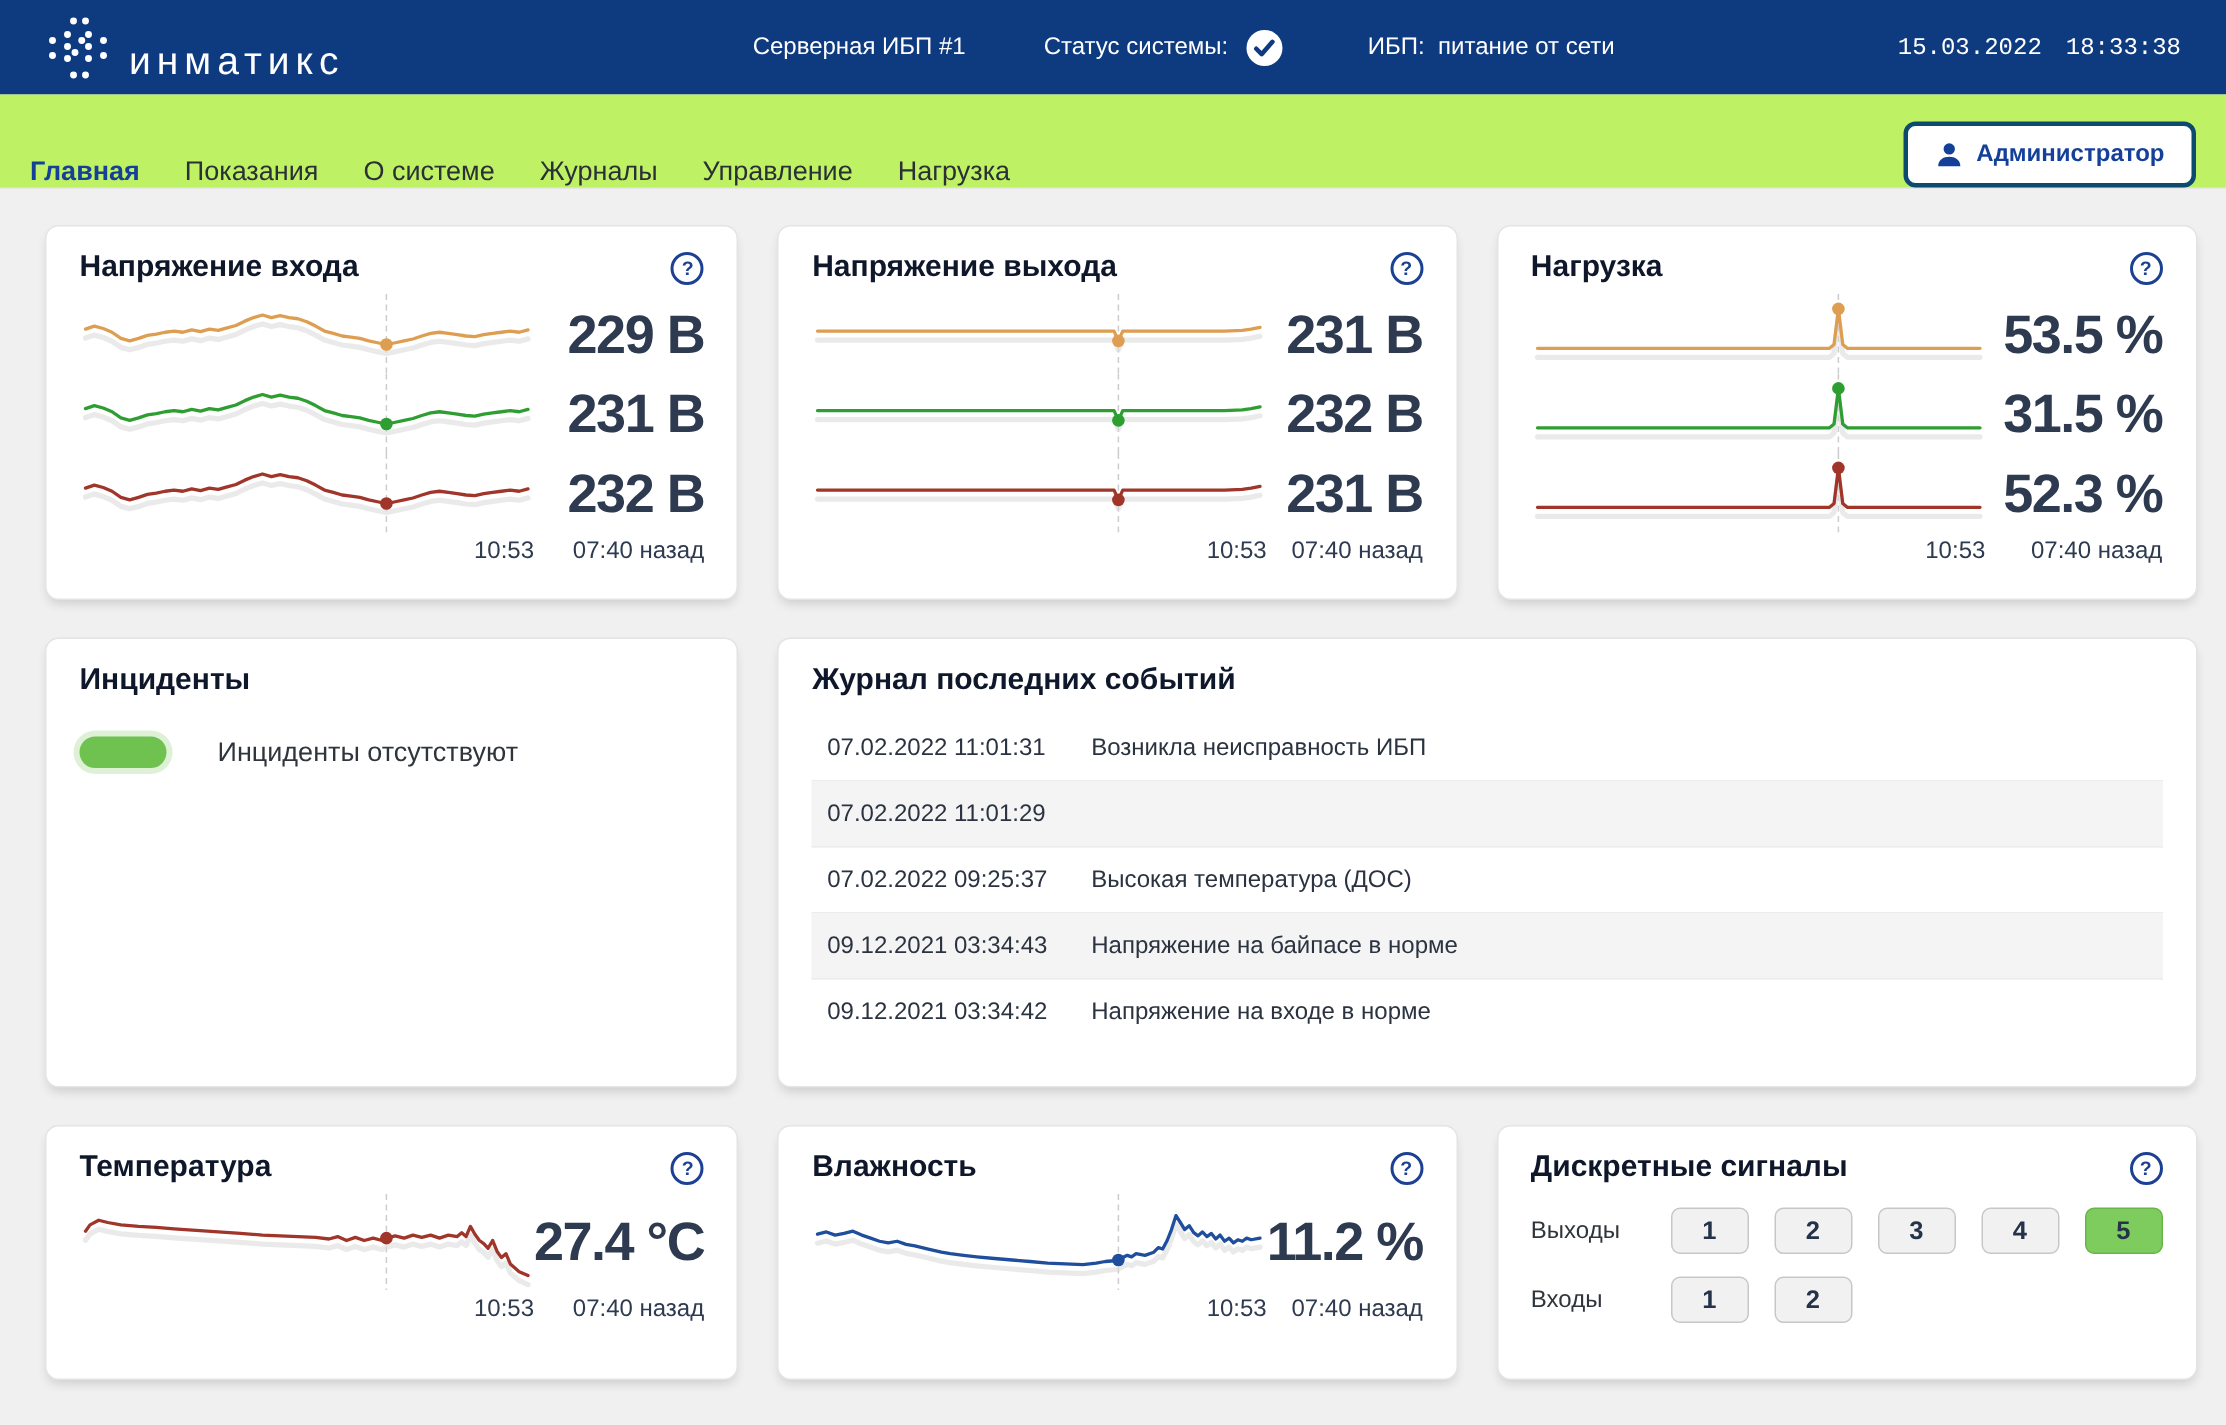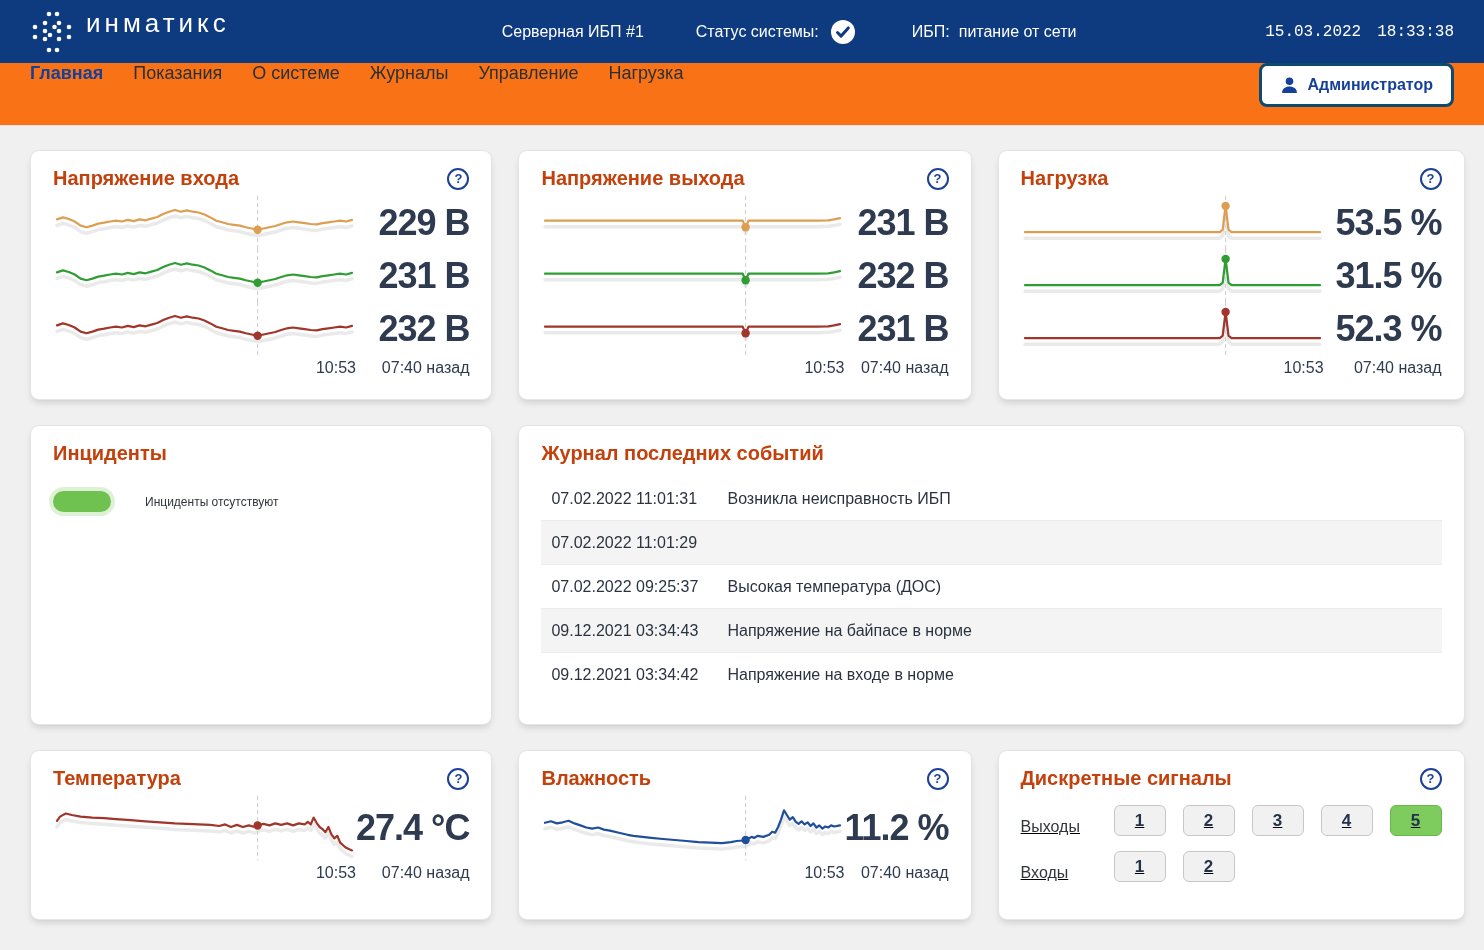--- a/index.html
+++ b/index.html
@@ -1,68 +1,68 @@
 <!DOCTYPE html>
 <html><head>
 <meta charset="utf-8">
 <style>
   * { margin:0; padding:0; box-sizing:border-box; }
   html,body { width:1484px; height:950px; font-family:"Liberation Sans","DejaVu Sans",sans-serif; background:#f0f0f1; overflow:hidden; }
 
   
   .topbar { height:63px; background:#0e3a80; display:flex; align-items:center; color:#fff; }
-  .brand { display:flex; align-items:flex-start; gap:12px; margin-left:30px; }
+  .brand { display:flex; align-items:flex-end; gap:12px; margin-left:30px; }
   .brand-text { font-size:26px; letter-spacing:4px; color:#fff; }
   .top-device { margin-left:272px; font-size:16px; }
   .top-status { margin-left:52px; display:flex; align-items:center; gap:11px; font-size:16px; }
   .top-ups { margin-left:56px; display:flex; align-items:center; gap:9px; font-size:16px; }
   .top-datetime { margin-left:auto; margin-right:30px; display:flex; gap:16px; font-size:16px;font-family:Liberation Mono, monospace; }
 
   
-  .nav { height:62px; background:#f97316; display:flex; align-items:flex-start; padding:0 30px; box-shadow:0 1px 0 #e6e6e6; }
+  .nav { height:62px; background:#bef264; display:flex; align-items:flex-end; padding:0 20px; box-shadow:0 1px 0 #e6e6e6; }
   .nav-item { font-size:18px; color:#2b3036; margin-right:30px; cursor:pointer; }
   .nav-item.active { color:#15409a; font-weight:bold; }
   .user-btn { margin-left:auto; height:44px; border:3px solid #0c4a6e; border-radius:8px; background:#fff;
               display:flex; align-items:center; gap:9px; padding:0 18px; cursor:pointer; }
   .user-btn span { color:#15409a; font-size:16px; font-weight:bold; }
 
   
   .main { padding:25px 30px 0 30px; display:grid; grid-template-columns:1fr 1fr 1fr;
           grid-template-rows:250px 300px 170px; gap:25px 26px; }
   .card { background:#fff; border:1px solid #e4e4e4; border-radius:9px; padding:16px 22px 10px 22px;
           box-shadow:0 4px 7px -2px rgba(0,0,0,.16); position:relative; }
   .card-head { display:flex; justify-content:space-between; align-items:center; margin-bottom:6px; }
-  .card-title { font-size:20px; font-weight:bold; color:#c2410c; }
+  .card-title { font-size:20px; font-weight:bold; color:#0f172a; }
   .help { width:22px; height:22px; min-width:22px; border:2px solid #1c4193; border-radius:50%;
           display:flex; align-items:center; justify-content:center; font-size:13px; font-weight:bold;
           color:#1c4193; cursor:pointer; }
 
   
   .spark-row { display:grid; grid-template-columns:303px 1fr; align-items:center; height:53px; }
   .spark-row.tall { height:64px; }
   .spark-value { justify-self:end; font-size:36px; font-weight:bold; color:#2e3a4f; letter-spacing:-1px; white-space:nowrap; }
   .spark-footer { display:grid; grid-template-columns:303px 1fr; margin-top:4px; }
   .spark-footer span { justify-self:end; font-size:16px; color:#2e3a4f; }
 
   
   .incident-row { display:flex; align-items:center; margin-top:26px; }
   .pill { width:58px; height:21px; border-radius:11px; background:#6fc24f;
           box-shadow:0 0 0 4px rgba(124,201,94,.25); }
-  .incident-label { margin-left:34px; font-size:12px; color:#30353b; }
+  .incident-label { margin-left:34px; font-size:18px; color:#30353b; }
 
   
   .events-card { grid-column:2 / 4; }
   .event-rows { margin-top:12px; }
   .event-row { display:grid; grid-template-columns:176px auto; align-items:center; height:44px; padding:0 10px; }
   .event-row:nth-child(even) { background:#f4f4f4; }
   .event-row:not(:last-child) { border-bottom:1px solid #ececec; }
   .event-ts, .event-text { font-size:16px; color:#2b3340; }
 
   
-  .sig-row { display:flex; align-items:flex-end; gap:17px; margin-top:15px;text-decoration:underline; }
+  .sig-row { display:flex; align-items:center; gap:17px; margin-top:15px; }
   .sig-label { width:76px; font-size:16px; color:#30353b; }
   .sig-btn { width:52px; height:31px; border-radius:6px; background:#f1f1f1; border:1px solid #c7c7c7;
              display:flex; align-items:center; justify-content:center; font-size:17px; font-weight:bold;
              color:#24324a; cursor:pointer; }
   .sig-btn.on { background:#7ecb5e; border-color:#68b54b; }
 </style>
 </head>
 <body>
 
 <div class="topbar">

